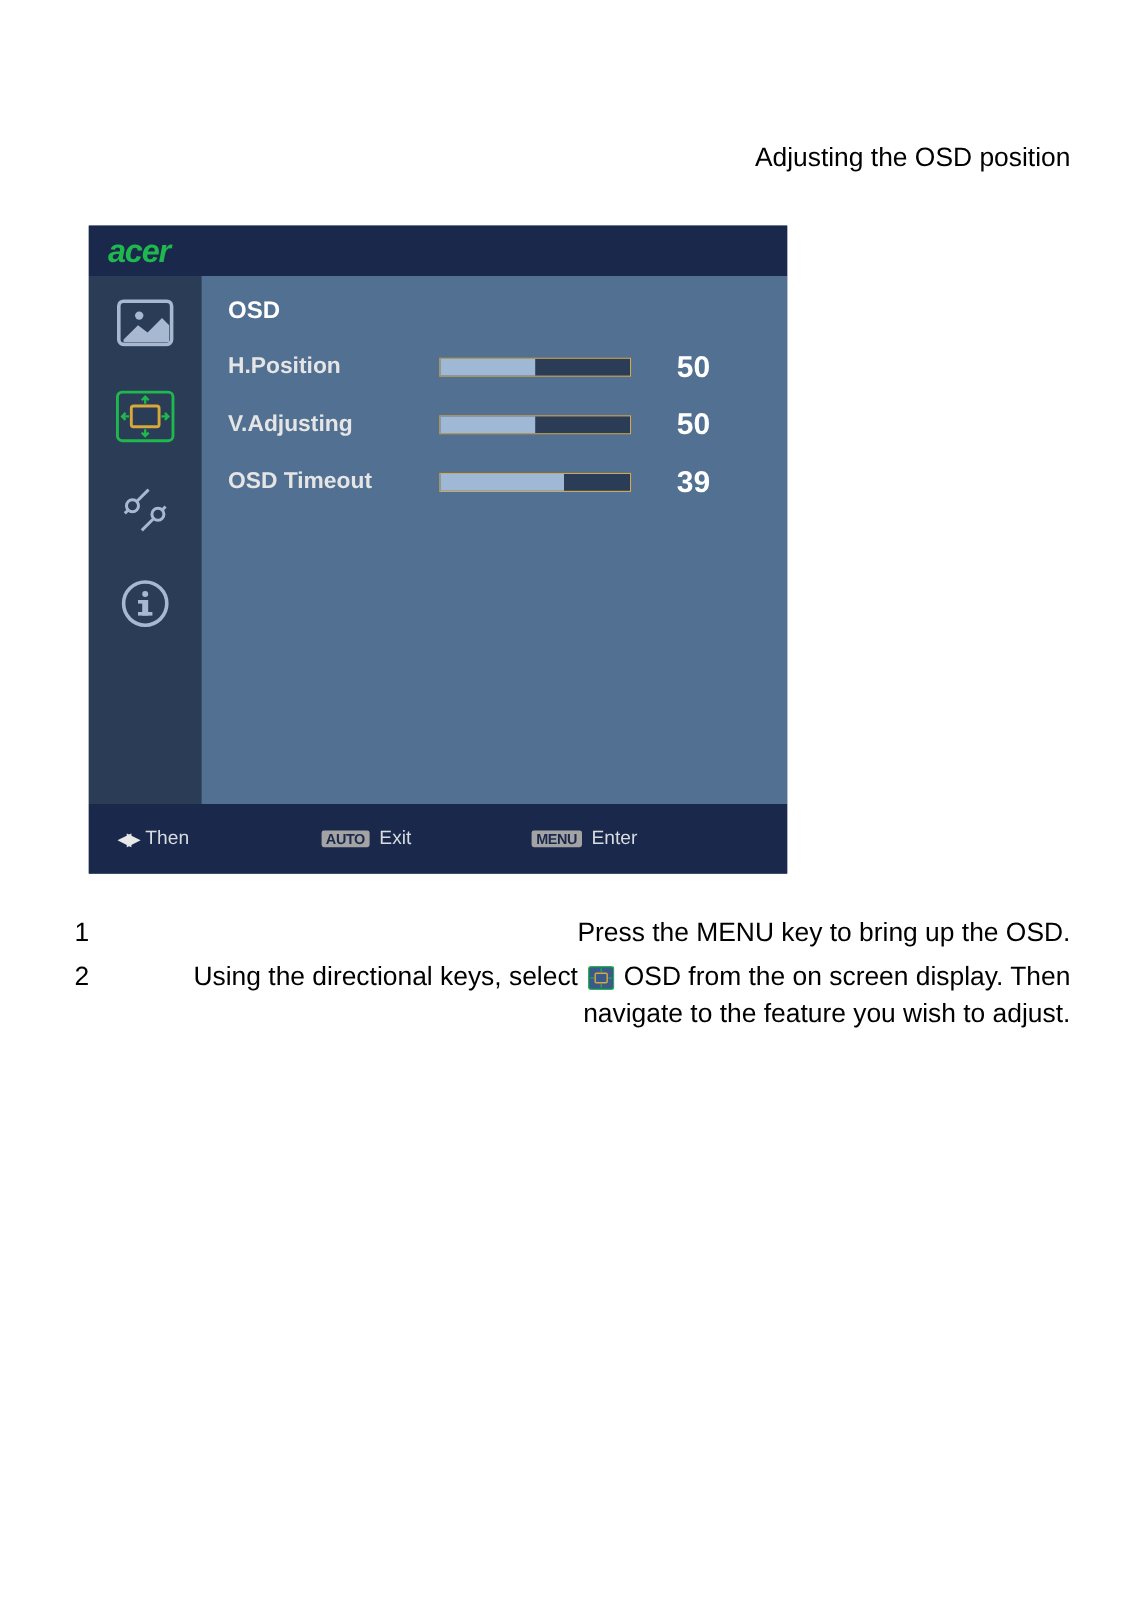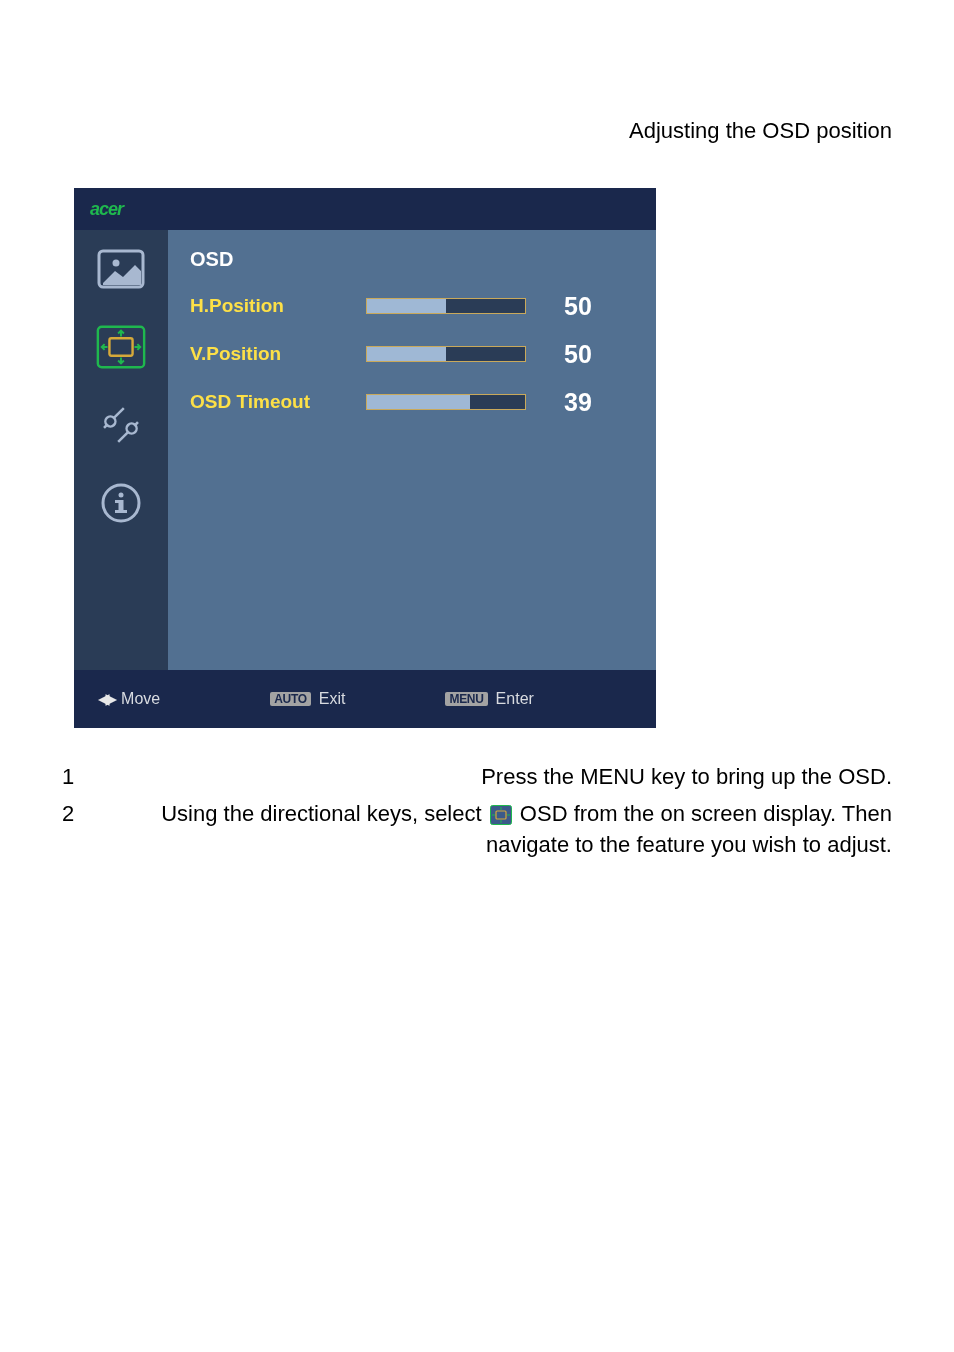--- a/index.html
+++ b/index.html
@@ -28,21 +28,21 @@
       height: 42px;
       background: #1a284c;
       display: flex;
       align-items: center;
       padding-left: 16px;
     }
     .acer-logo {
       color: #1fb84e;
       font-style: italic;
       font-weight: bold;
-      font-size: 18px;
+      font-size: 27px;
       letter-spacing: -1px;
     }
     .osd-body {
       display: flex;
       height: 440px;
     }
     .sidebar {
       width: 94px;
       background: #2a3c56;
       display: flex;
@@ -70,21 +70,21 @@
       margin-bottom: 22px;
     }
     .setting-row {
       display: flex;
       align-items: center;
       margin-bottom: 22px;
       height: 26px;
     }
     .setting-label {
       width: 176px;
-      color: #fde047;
+      color: #e5e5e5;
       font-weight: bold;
       font-size: 19px;
     }
     .slider {
       width: 160px;
       height: 16px;
       border: 1px solid #c9a95b;
       background: #2a3c56;
       position: relative;
     }
@@ -213,41 +213,41 @@
 
       <div class="setting-row">
         <div class="setting-label">H.Position</div>
         <div class="slider">
           <div class="slider-fill" style="width:50%"></div>
         </div>
         <div class="setting-value">50</div>
       </div>
 
       <div class="setting-row">
-        <div class="setting-label">V.Position</div>
+        <div class="setting-label">V.Adjusting</div>
         <div class="slider">
           <div class="slider-fill" style="width:50%"></div>
         </div>
         <div class="setting-value">50</div>
       </div>
 
       <div class="setting-row">
         <div class="setting-label">OSD Timeout</div>
         <div class="slider">
           <div class="slider-fill" style="width:65%"></div>
         </div>
         <div class="setting-value">39</div>
       </div>
     </div>
   </div>
 
   <div class="osd-footer">
     <div class="footer-item">
       <span class="arrows">◀▶</span>
-      <span>Move</span>
+      <span>Then</span>
     </div>
     <div class="footer-item" style="margin-left:40px;">
       <span class="footer-badge">AUTO</span>
       <span>Exit</span>
     </div>
     <div class="footer-item" style="margin-left:30px;text-align:center;">
       <span class="footer-badge">MENU</span>
       <span>Enter</span>
     </div>
   </div>

